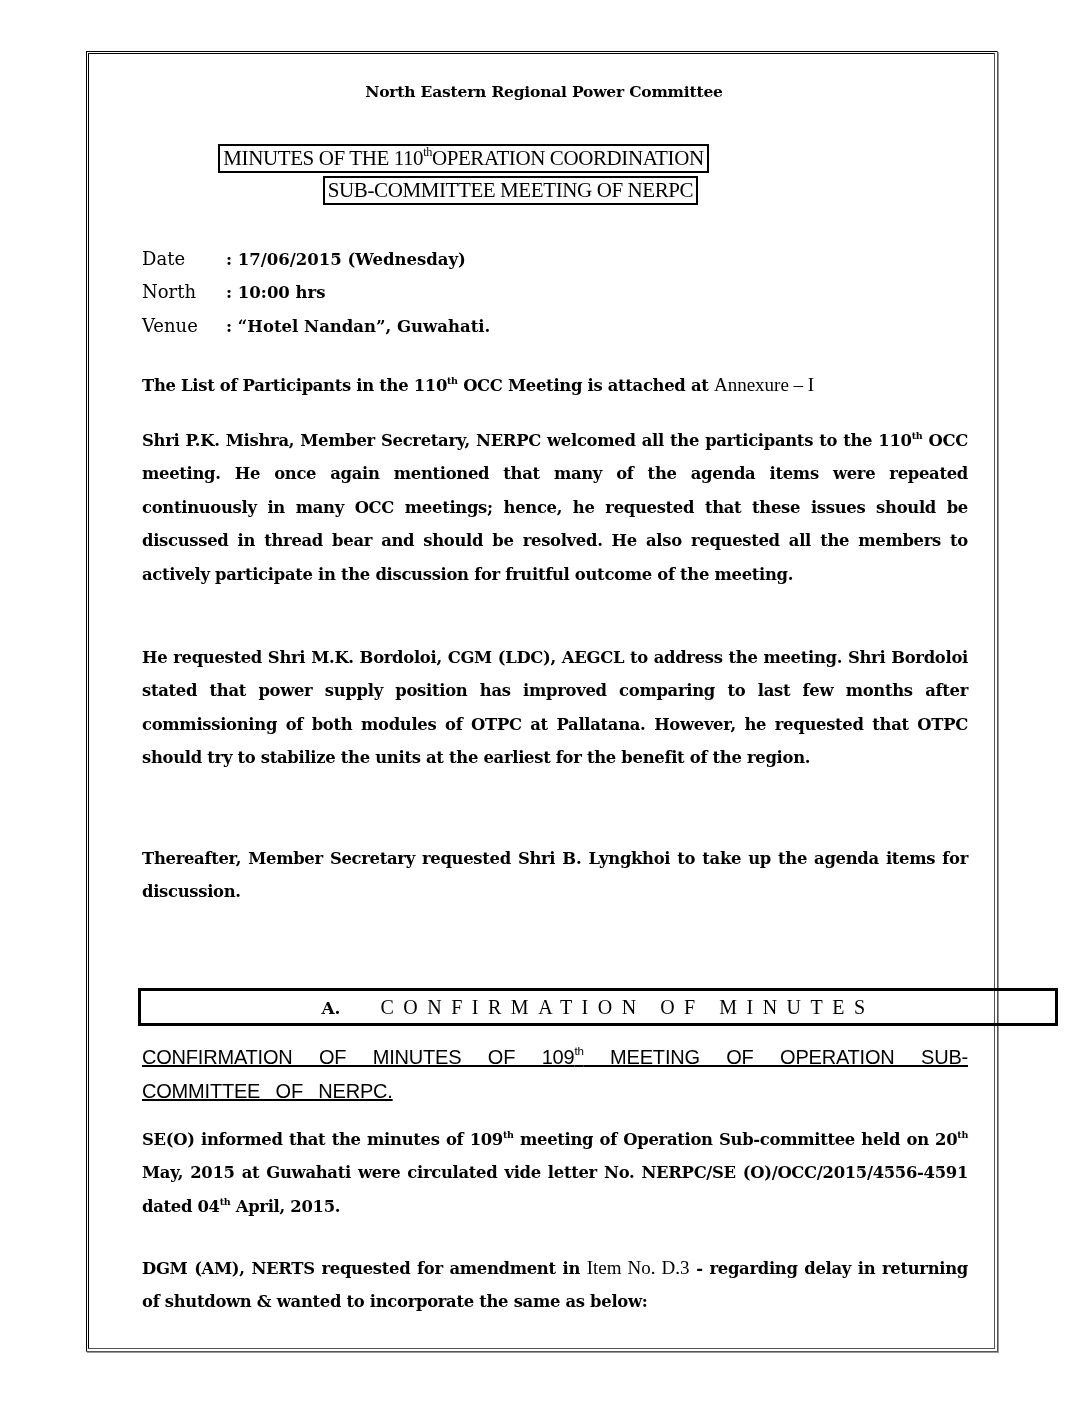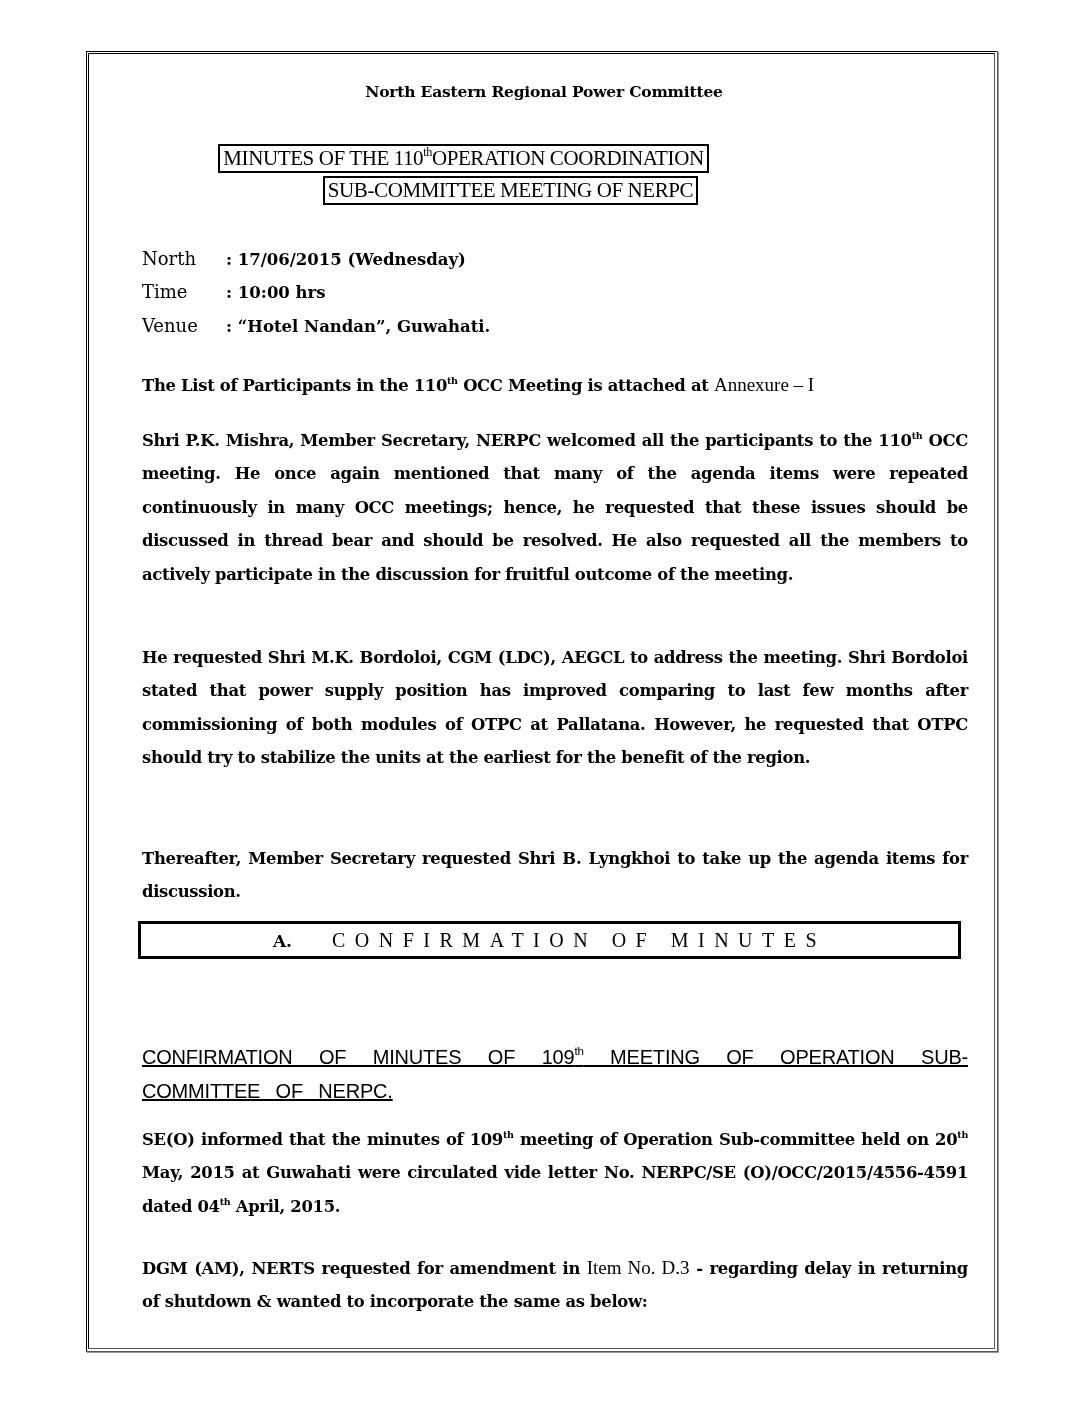--- a/index.html
+++ b/index.html
@@ -28,21 +28,21 @@
   .meta { position: absolute; left: 142px; font-size: 18px; }
   .meta .lbl { font-family: "DejaVu Serif", serif; display: inline-block; width: 84px; }
   .meta .val { font-family: "DejaVu Serif", serif; font-weight: bold; font-size: 16.5px; }
   .para {
     position: absolute; left: 142px; width: 826px;
     font-family: "DejaVu Serif", serif; font-weight: bold; font-size: 16.4px;
     line-height: 33.4px; text-align: justify; letter-spacing: -0.3px;
   }
   .para .plain { font-family: "Liberation Serif", serif; font-weight: normal; font-size: 19px; letter-spacing: 0; }
   .section-box {
-    position: absolute; left: 138px; top: 921px; width: 823px; height: 38px;
+    position: absolute; left: 138px; top: 988px; width: 920px; height: 38px;
     border: 3.5px solid #000; box-sizing: border-box; text-align: center;
     font-family: "Liberation Serif", serif; font-size: 20px; line-height: 32px;
     letter-spacing: 9.5px;
   }
   .section-box .letter { font-family: "DejaVu Serif", serif; font-weight: bold; font-size: 17px; letter-spacing: 0; margin-right: 40px; }
   .subhead {
     position: absolute; left: 142px; width: 826px; top: 1040px;
     font-family: Liberation Sans, sans-serif; font-size: 20px; line-height: 34px;
     text-decoration: underline; text-align: justify; text-align-last: left; letter-spacing: -0.2px;
     word-spacing: 10px;
@@ -56,24 +56,24 @@
 <div class="org">North Eastern Regional Power Committee</div>
 
 <div class="boxed-title t1">
   <span><span style="border:none;padding:0;font-size:inherit;">MINUTES OF THE 110</span><sup>th</sup><span style="border:none;padding:0;font-size:inherit;"> OPERATION COORDINATION</span></span>
 </div>
 <div class="boxed-title t2">
   <span>SUB-COMMITTEE MEETING OF NERPC</span>
 </div>
 
 <div class="meta" style="top:248px;">
-  <span class="lbl">North</span><span class="val">: 17/06/2015 (Wednesday)</span>
+  <span class="lbl">Date</span><span class="val">: 17/06/2015 (Wednesday)</span>
 </div>
 <div class="meta" style="top:281px;">
-  <span class="lbl">Time</span><span class="val">: 10:00 hrs</span>
+  <span class="lbl">North</span><span class="val">: 10:00 hrs</span>
 </div>
 <div class="meta" style="top:315px;">
   <span class="lbl">Venue</span><span class="val">: “Hotel Nandan”, Guwahati.</span>
 </div>
 
 <div class="para" style="top:368px;">
   <span>The List of Participants in the 110</span><sup>th</sup><span> OCC Meeting is attached at </span><span class="plain">Annexure – I</span>
 </div>
 
 <div class="para" style="top:424px;">

